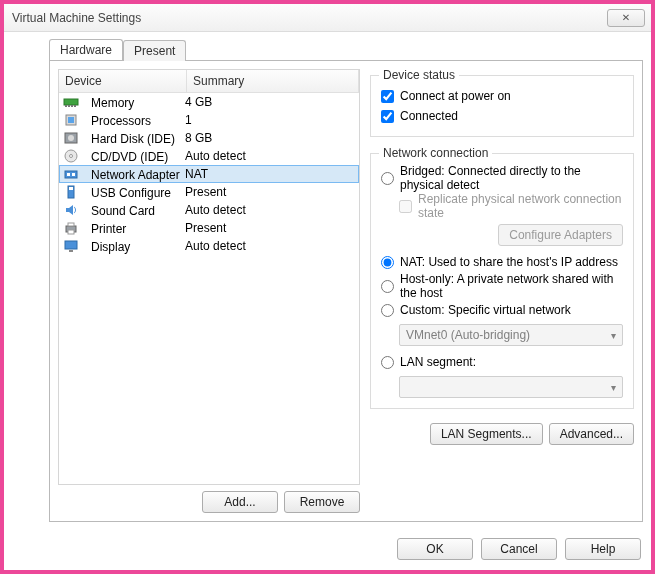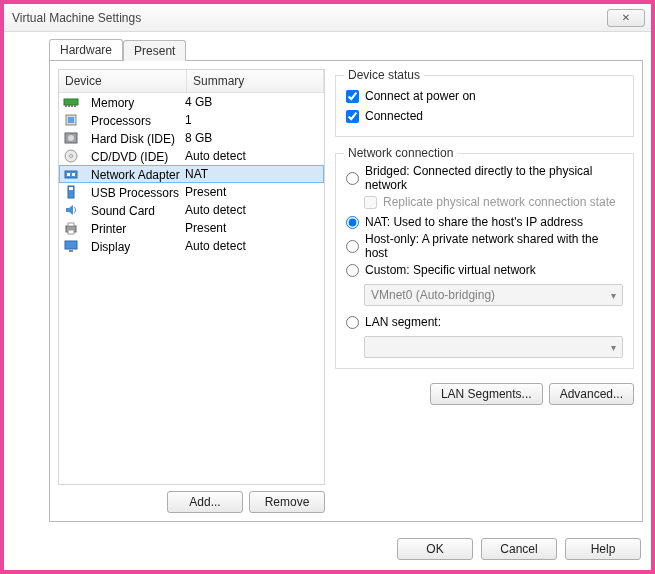--- a/index.html
+++ b/index.html
@@ -183,21 +183,21 @@
 .indent { margin-left: 18px; }
 .disabled-text { color: #9a9a9a; }
 .select {
   border: 1px solid #cfcfcf;
   background: #f4f4f4;
   color: #808080;
   height: 22px;
   padding: 2px 22px 2px 6px;
   border-radius: 2px;
   margin-top: 4px;
-  width: 259px;
+  width: 224px;
   position: relative;
   display: flex;
   align-items: center;
 }
 .select::after {
   content: "▾";
   position: absolute;
   right: 6px;
   color: #808080;
   font-size: 10px;
@@ -310,21 +310,21 @@
                 <div class="dev-sum">NAT</div>
               </div>
               <div class="device-row">
                 <div class="dev-name">
                   <span class="dev-icon">
                     <svg width="16" height="16" viewBox="0 0 16 16">
                       <rect x="5" y="2" width="6" height="12" fill="#4a90d9" stroke="#2c6aa8"></rect>
                       <rect x="6" y="3" width="4" height="3" fill="#fff"></rect>
                     </svg>
                   </span>
-                  <span>USB Processors</span>
+                  <span>USB Configure</span>
                 </div>
                 <div class="dev-sum">Present</div>
               </div>
               <div class="device-row">
                 <div class="dev-name">
                   <span class="dev-icon">
                     <svg width="16" height="16" viewBox="0 0 16 16">
                       <path d="M3 6h3l4-3v10l-4-3H3z" fill="#4a90d9"></path>
                       <path d="M11 5c2 1 2 5 0 6" stroke="#4a90d9" fill="none"></path>
                     </svg>
@@ -382,26 +382,31 @@
             <input type="checkbox" checked="" style="">
             <span>Connected</span>
           </label>
         </div>
 
         <div class="groupbox">
           <span class="groupbox-title">Network connection</span>
 
           <label class="rad-row">
             <input type="radio" name="net" style="">
-            <span>Bridged: Connected directly to the physical network</span>
+            <span>Bridged: Connected directly to the physical detect</span>
           </label>
           <label class="chk-row indent disabled-text">
             <input type="checkbox" disabled="" style="">
             <span>Replicate physical network connection state</span>
           </label>
+          <div style="display:flex;justify-content:flex-end;margin:4px 0 6px 0;">
+            <button class="btn" disabled="">
+                <span>Configure Adapters</span>
+              </button>
+          </div>
 
           <label class="rad-row">
             <input type="radio" name="net" checked="" style="">
             <span>NAT: Used to share the host's IP address</span>
           </label>
 
           <label class="rad-row">
             <input type="radio" name="net" style="">
             <span>Host-only: A private network shared with the host</span>
           </label>

